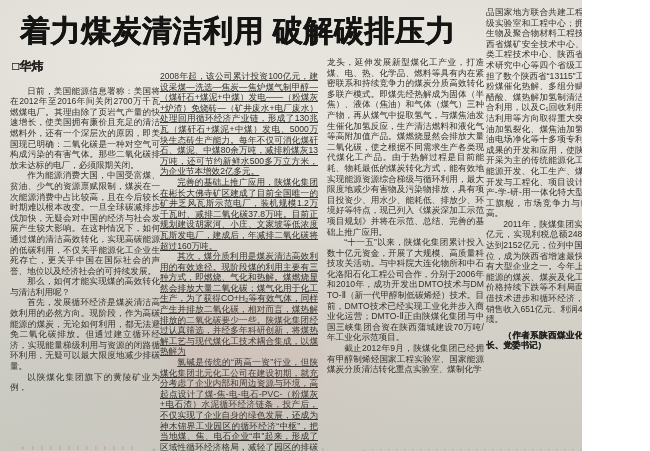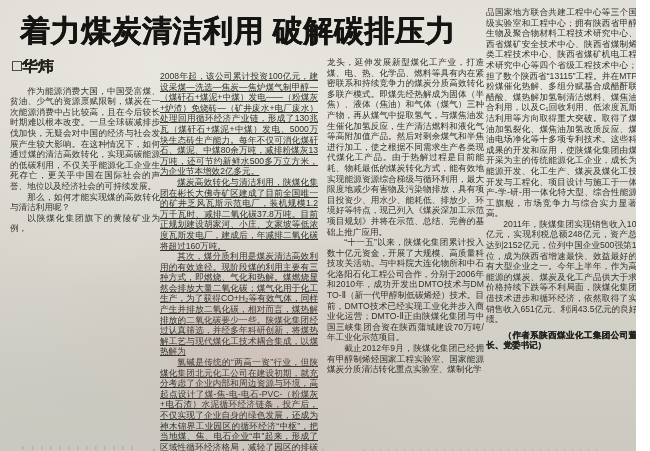--- a/index.html
+++ b/index.html
@@ -1,66 +1,68 @@
 <!DOCTYPE html>
 <html><head>
 <meta charset="utf-8">
 <style>
   html,body{margin:0;padding:0;}
   body{width:650px;height:451px;overflow:hidden;font-family:"Liberation Sans","DejaVu Sans",sans-serif;}
-  .page{position:relative;width:636px;height:451px;overflow:hidden;
+  .page{position:relative;width:582px;height:451px;overflow:hidden;
     background:
       radial-gradient(ellipse 420px 200px at 12% 88%, rgba(186,196,186,.25), rgba(0,0,0,0) 70%),
       radial-gradient(ellipse 300px 180px at 38% 78%, rgba(214,170,162,.18), rgba(0,0,0,0) 70%),
       radial-gradient(ellipse 500px 260px at 85% 20%, rgba(238,236,228,.8), rgba(0,0,0,0) 75%),
       radial-gradient(ellipse 520px 300px at 25% 15%, rgba(240,238,232,.7), rgba(0,0,0,0) 75%),
       linear-gradient(180deg,#d9d6cf 0%,#d6d3cb 60%,#ccc9c1 100%);
   }
   .title{position:absolute;left:20px;top:9px;width:412px;height:46px;margin:0;
     font-size:30px;line-height:44px;font-weight:900;color:#141412;text-align:center;
     letter-spacing:.5px;white-space:nowrap;
     text-shadow:.5px 0 0 #141412, 0 .4px 0 #141412;}
   .col{position:absolute;color:#32312d;font-size:8.6px;line-height:10.6px;
     text-align:justify;word-break:break-all;overflow:hidden;}
   .col p{margin:0;}
   .col p.indent{text-indent:2em;}
   .col p.bold{font-weight:bold;color:#23221f;text-shadow:.3px 0 0 #23221f;}
   .col p.note{margin-top:5px;}
-  .byline{font-size:16px;font-weight:bold;color:#23221f;margin:2px 0 14px 2px;
+  .byline{font-size:12px;font-weight:bold;color:#23221f;margin:2px 0 14px 2px;
     text-shadow:.3px 0 0 #23221f;}
   .c1{left:10px;top:59px;width:150px;height:391px;}
   .c2{left:160px;top:71px;width:158px;height:393px;text-decoration:underline;}
   .c3{left:327px;top:57px;width:157px;height:393px;}
   .c4{left:486px;top:7px;width:160px;height:441px;}
   .artifact{position:absolute;pointer-events:none;}
   .squiggle{height:4px;opacity:.55;
     background:repeating-radial-gradient(circle at 4px 2px, rgba(90,150,140,.5) 0 1px, rgba(0,0,0,0) 2px 8px);}
   .squiggle.red{background:repeating-radial-gradient(circle at 5px 2px, rgba(190,90,90,.45) 0 1px, rgba(0,0,0,0) 2px 9px);}
   .blob{filter:blur(3px);border-radius:50%;}
 </style>
 </head>
 <body>
 
 <div class="page">
   <h1 class="title">着力煤炭清洁利用 破解碳排压力</h1>
 
   <div class="col c1">
     <div class="byline">□华炜</div>
+  <p class="indent ">日前，美国能源信息署称：美国将在2012年至2016年间关闭2700万千瓦燃煤电厂。其理由除了页岩气产量的快速增长，使美国拥有廉价且充足的清洁燃料外，还有一个深层次的原因，即美国现已明确：二氧化碳是一种对空气可构成污染的有害气体。那些二氧化碳排放未达标的电厂，必须限期关闭。</p>
       <p class="indent ">作为能源消费大国，中国受富煤、贫油、少气的资源禀赋限制，煤炭在一次能源消费中占比较高，且在今后较长时期难以根本改变。一旦全球碳减排步伐加快，无疑会对中国的经济与社会发展产生较大影响。在这种情况下，如何通过煤的清洁高效转化，实现高碳能源的低碳利用，不仅关乎能源化工企业生死存亡，更关乎中国在国际社会的声誉、地位以及经济社会的可持续发展。</p>
       <p class="indent ">那么，如何才能实现煤的高效转化与清洁利用呢？</p>
+      <p class="indent ">首先，发展循环经济是煤炭清洁高效利用的必然方向。现阶段，作为高碳能源的煤炭，无论如何利用，都无法避免二氧化碳排放。但通过建立循环经济，实现能量梯级利用与资源的闭路循环利用，无疑可以最大限度地减少排碳量。</p>
       <p class="indent ">以陕煤化集团旗下的黄陵矿业为例，</p>
     </div>
   <div class="col c2">
       <p class="">2008年起，该公司累计投资100亿元，建设采煤—洗选—焦炭—焦炉煤气制甲醇—（煤矸石+煤泥+中煤）发电——（粉煤灰+炉渣）免烧砖—（矿井废水+电厂废水）处理回用循环经济产业链，形成了130兆瓦（煤矸石+煤泥+中煤）发电、5000万块生态砖生产能力。每年不仅可消化煤矸石、煤泥、中煤80余万吨，减排粉煤灰13万吨，还可节约新鲜水500多万立方米，为企业节本增效2亿多元。</p>
-      <p class="indent ">煤炭高效转化与清洁利用，陕煤化集团在彬长大佛寺矿区建成了目前全国唯一的矿井乏风瓦斯示范电厂，装机规模1.2万千瓦时、减排二氧化碳37.8万吨。目前正规划建设胡家河、小庄、文家坡等低浓度瓦斯发电厂，建成后，年减排二氧化碳将超过160万吨。</p>
+      <p class="indent ">完善的基础上推广应用，陕煤化集团在彬长大佛寺矿区建成了目前全国唯一的矿井乏风瓦斯示范电厂，装机规模1.2万千瓦时、减排二氧化碳37.8万吨。目前正规划建设胡家河、小庄、文家坡等低浓度瓦斯发电厂，建成后，年减排二氧化碳将超过160万吨。</p>
       <p class="indent ">其次，煤分质利用是煤炭清洁高效利用的有效途径。现阶段煤的利用主要有三种方式，即燃烧、气化和热解。煤燃烧显然会排放大量二氧化碳；煤气化用于化工生产，为了获得CO+H₂等有效气体，同样产生并排放二氧化碳，相对而言，煤热解排放的二氧化碳要少一些。陕煤化集团经过认真筛选，并经多年科研创新，将煤热解工艺与现代煤化工技术耦合集成，以煤热解为</p>
       <p class="indent ">氯碱是传统的“两高一资”行业，但陕煤化集团北元化工公司在建设初期，就充分考虑了企业内部和周边资源与环境，高起点设计了煤-焦-电-电石-PVC-（粉煤灰+电石渣）水泥循环经济链条，投产后，不仅实现了企业自身的绿色发展，还成为神木锦界工业园区的循环经济“中枢”，把当地煤、焦、电石企业“串”起来，形成了区域性循环经济格局，减轻了园区的排碳压力。</p>
     </div>
   <div class="col c3">
-      <p class="">龙头，延伸发展新型煤化工产业，打造煤、电、热、化学品、燃料等具有内在紧密联系和持续竞争力的煤炭分质高效转化多联产模式。即煤先经热解成为固体（半焦）、液体（焦油）和气体（煤气）三种产物，再从煤气中提取氢气，与煤焦油发生催化加氢反应，生产清洁燃料和液化气等高附加值产品。然后对剩余煤气和半焦进行加工，使之根据不同需求生产各类现代煤化工产品。由于热解过程是目前能耗、物耗最低的煤炭转化方式，能有效地实现能源资源综合梯级与循环利用，最大限度地减少有害物及污染物排放，具有项目投资少、用水少、能耗低、排放少、环境好等特点，现已列入《煤炭深加工示范项目规划》并将在示范、总结、完善的基础上推广应用。</p>
+      <p class="">龙头，延伸发展新型煤化工产业，打造煤、电、热、化学品、燃料等具有内在紧密联系和持续竞争力的煤炭分质高效转化多联产模式。即煤先经热解成为固体（半焦）、液体（焦油）和气体（煤气）三种产物，再从煤气中提取氢气，与煤焦油发生催化加氢反应，生产清洁燃料和液化气等高附加值产品。煤燃烧显然会排放大量二氧化碳，使之根据不同需求生产各类现代煤化工产品。由于热解过程是目前能耗、物耗最低的煤炭转化方式，能有效地实现能源资源综合梯级与循环利用，最大限度地减少有害物及污染物排放，具有项目投资少、用水少、能耗低、排放少、环境好等特点，现已列入《煤炭深加工示范项目规划》并将在示范、总结、完善的基础上推广应用。</p>
       <p class="indent ">“十一五”以来，陕煤化集团累计投入数十亿元资金，开展了大规模、高质量科技攻关活动。与中科院大连化物所和中石化洛阳石化工程公司合作，分别于2006年和2010年，成功开发出DMTO技术与DMTO-Ⅱ（新一代甲醇制低碳烯烃）技术。目前，DMTO技术已经实现工业化并步入商业化运营；DMTO-Ⅱ正由陕煤化集团与中国三峡集团合资在陕西蒲城建设70万吨/年工业化示范项目。</p>
       <p class="indent ">截止2012年9月，陕煤化集团已经拥有甲醇制烯烃国家工程实验室、国家能源煤炭分质清洁转化重点实验室、煤制化学</p>
     </div>
   <div class="col c4">
       <p class="">品国家地方联合共建工程中心等三个国家级实验室和工程中心；拥有陕西省甲醇衍生物及聚合物材料工程技术研究中心、陕西省煤矿安全技术中心、陕西省煤制烯烃类工程技术中心、陕西省煤矿机电工程技术研究中心等四个省级工程技术中心；承担了数个陕西省“13115”工程。并在MTP、粉煤催化热解、多组分赋基合成醋酐联产醋酸、煤热解加氢制清洁燃料、煤焦油综合利用，以及C₁回收利用、低浓度瓦斯清洁利用等方向取得重大突破。取得了煤焦油加氢裂化、煤焦油加氢改质反应、煤焦油电场净化等十多项专利技术。这些科技成果的开发和应用，使陕煤化集团由煤炭开采为主的传统能源化工企业，成长为集能源开发、化工生产、煤炭及煤化工技术开发与工程化、项目设计与施工于一体的产-学-研-用一体化特大型、综合性能源化工旗舰，市场竞争力与综合实力显著提高。</p>
       <p class="indent ">2011年，陕煤集团实现销售收入1007亿元，实现利税总额248亿元，资产总额达到2152亿元，位列中国企业500强第107位，成为陕西省增速最快、效益最好的国有大型企业之一。今年上半年，作为高碳能源的煤炭、煤炭及化工产品供大于求、价格持续下跌等不利局面，陕煤化集团凭借技术进步和循环经济，依然取得了实现销售收入651亿元、利润43.5亿元的良好业绩。</p>
       <p class="indent bold note">（作者系陕西煤业化工集团公司董事长、党委书记）</p>
     </div>
 
   <div class="artifact squiggle red" style="left:18px;top:446px;width:120px;"></div>

